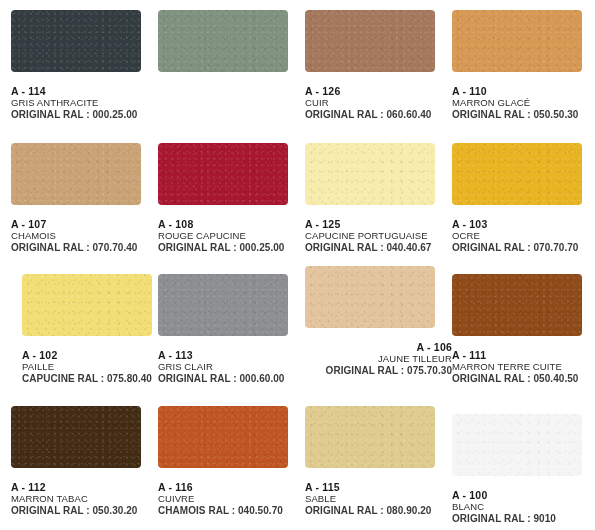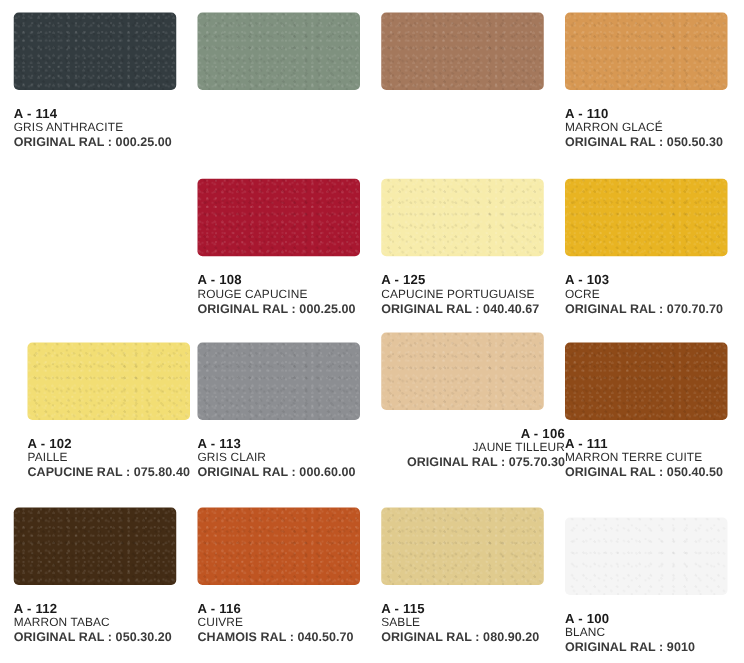--- a/index.html
+++ b/index.html
@@ -94,29 +94,42 @@
         <div class="code">A - 114</div>
         <div class="cname">GRIS ANTHRACITE</div>
         <div class="ral">ORIGINAL RAL : 000.25.00</div>
       </div>
     </div>
     <div class="swatch-cell" style="left: 158px; top: 10px;">
       <div class="chip" style="background: rgb(127, 145, 127);"></div>
     </div>
     <div class="swatch-cell" style="left: 305px; top: 10px;">
       <div class="chip" style="background: rgb(164, 120, 92);"></div>
+      <div class="labels">
+        <div class="code">A - 126</div>
+        <div class="cname">CUIR</div>
+        <div class="ral">ORIGINAL RAL : 060.60.40</div>
+      </div>
     </div>
     <div class="swatch-cell" style="left: 452px; top: 10px;">
       <div class="chip" style="background: rgb(215, 152, 83);"></div>
       <div class="labels">
         <div class="code">A - 110</div>
         <div class="cname">MARRON GLACÉ</div>
         <div class="ral">ORIGINAL RAL : 050.50.30</div>
       </div>
     </div>
+    <div class="swatch-cell" style="left: 11px; top: 143px;">
+      <div class="chip" style="background: rgb(201, 163, 118);"></div>
+      <div class="labels">
+        <div class="code">A - 107</div>
+        <div class="cname">CHAMOIS</div>
+        <div class="ral">ORIGINAL RAL : 070.70.40</div>
+      </div>
+    </div>
     <div class="swatch-cell" style="left: 158px; top: 143px;">
       <div class="chip" style="background: rgb(168, 23, 48);"></div>
       <div class="labels">
         <div class="code">A - 108</div>
         <div class="cname">ROUGE CAPUCINE</div>
         <div class="ral">ORIGINAL RAL : 000.25.00</div>
       </div>
     </div>
     <div class="swatch-cell" style="left: 305px; top: 143px;">
       <div class="chip" style="background: rgb(247, 236, 171);"></div>

